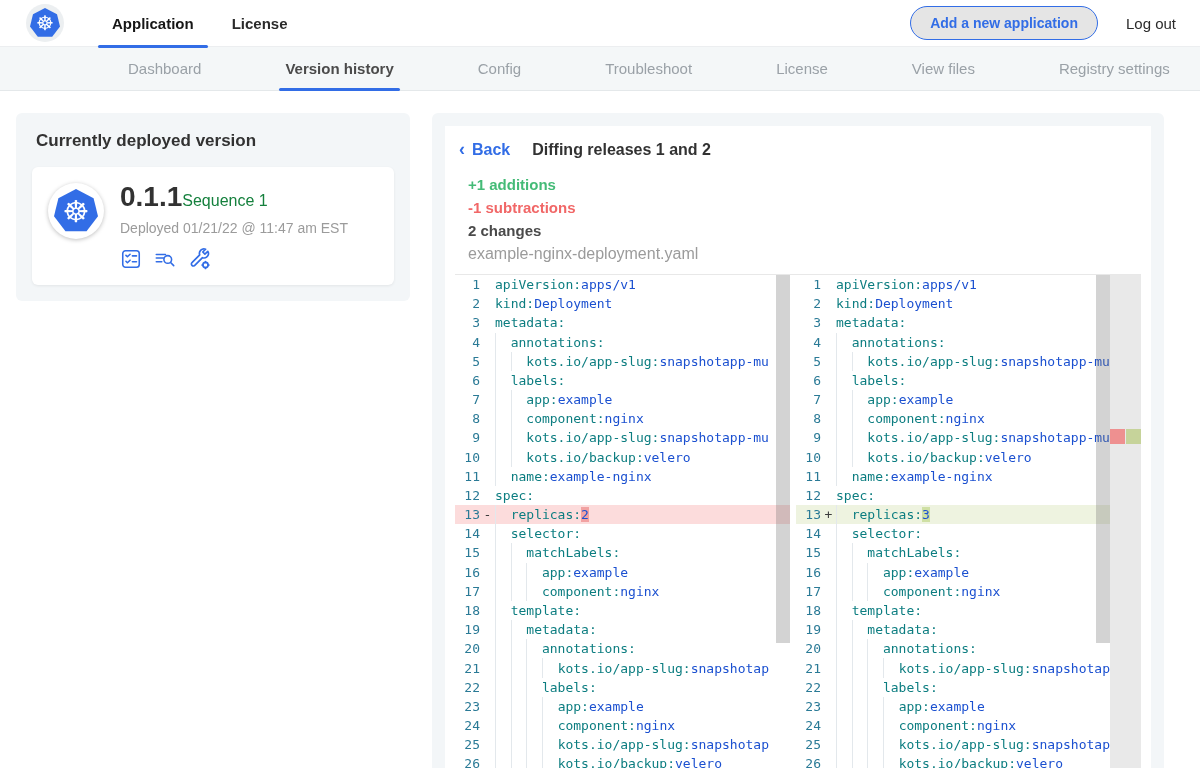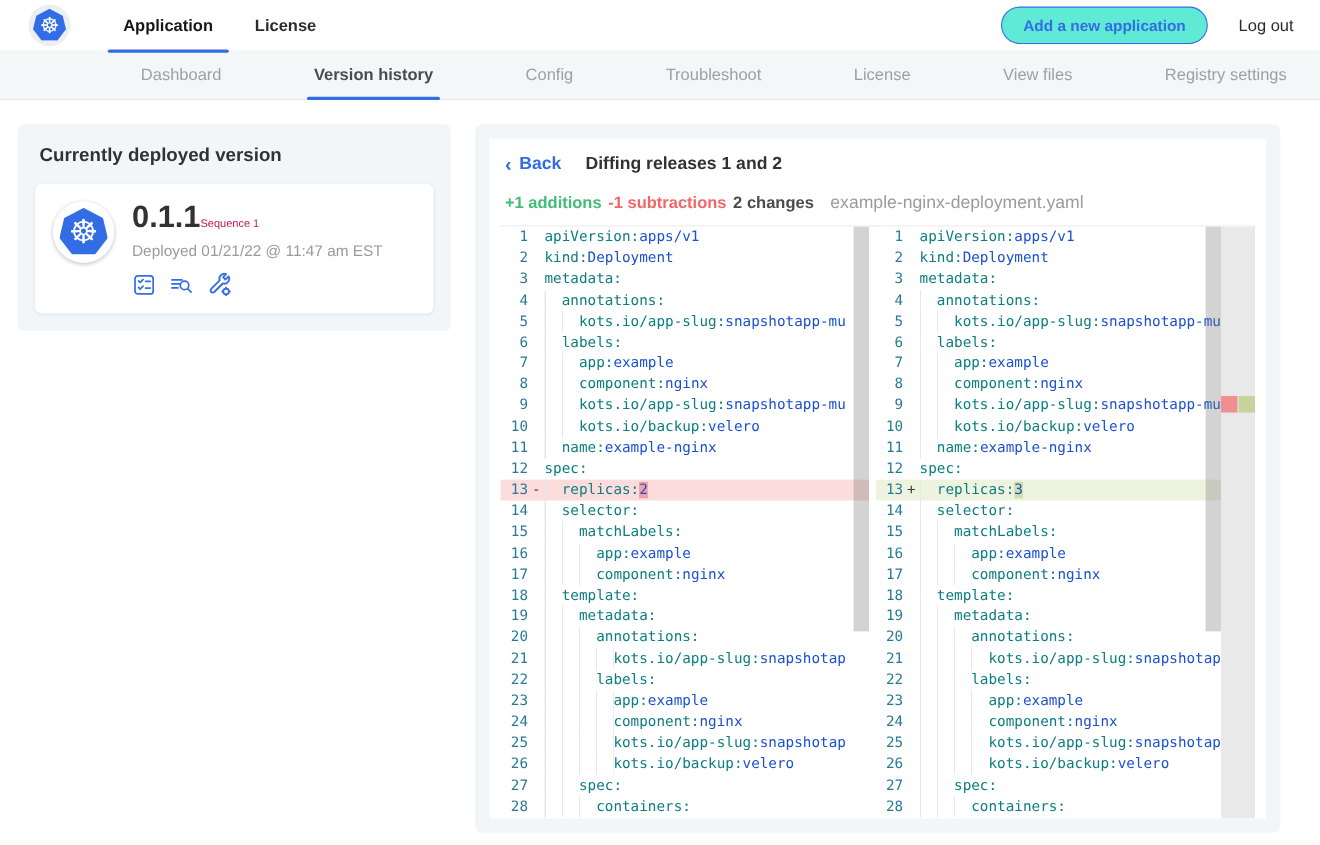--- a/index.html
+++ b/index.html
@@ -14,21 +14,21 @@
   .hept { background:#326de6; color:#fff; display:flex; align-items:center; justify-content:center;
     clip-path:polygon(50% 0%, 90% 21%, 100% 62%, 74% 96%, 26% 96%, 0% 62%, 10% 21%); }
   .logo-hept { width:30px; height:30px; font-size:20px; }
   .top-tab { height:47px; display:flex; align-items:center; padding:0 14px; margin-right:10px;
     font-size:15px; font-weight:700; color:#161616; position:relative; cursor:pointer; }
   .top-tab.inactive { font-weight:600; color:#2b2b2b; }
   .top-tab.active:after { content:""; position:absolute; left:0; right:0; bottom:-1px;
     height:3px; background:#326de6; border-radius:2px; }
   .top-right { margin-left:auto; display:flex; align-items:center; gap:28px; }
   .add-btn { border:1.5px solid #326de6; color:#326de6; font-weight:700; font-size:14px;
-    padding:8px 19px; border-radius:20px; background:#5eead4; cursor:pointer;
+    padding:8px 19px; border-radius:20px; background:#e5e5e5; cursor:pointer;
     font-family:"Liberation Sans", sans-serif; }
   .logout { font-size:15px; color:#2b2b2b; cursor:pointer; }
 
   
   .subnav { background:#f4f7f8; border-bottom:1px solid #e4e8ea; display:flex;
     align-items:stretch; height:44px; padding-left:128px; gap:84px; }
   .subnav-item { font-size:15px; color:#9aa1a7; display:flex; align-items:center;
     position:relative; cursor:pointer; }
   .subnav-item.active { color:#4b4b4b; font-weight:700; }
   .subnav-item.active:after { content:""; position:absolute; left:-6px; right:-6px; bottom:-1px;
@@ -40,35 +40,35 @@
   
   .vcard { width:394px; flex:none; background:#f3f6f8; border-radius:6px; padding:16px; }
   .vcard-title { font-size:17px; font-weight:700; color:#323232; margin:2px 0 16px 4px; }
   .vinner { background:#fff; border-radius:6px; box-shadow:0 1px 3px rgba(0,0,0,.07);
     padding:16px 16px 14px; display:flex; gap:16px; }
   .klogo-outer { width:56px; height:56px; background:#fff; border-radius:50%; flex:none;
     box-shadow:0 1px 4px rgba(0,0,0,.25); display:flex; align-items:center; justify-content:center; }
   .klogo { width:44px; height:44px; font-size:30px; }
   .vnum-row { display:flex; align-items:baseline; }
   .vnum { font-size:28px; font-weight:700; color:#323232; line-height:1; }
-  .vseq { font-size:10px; color:#be185d; }
+  .vseq { font-size:16px; color:#15803d; }
   .vdate { font-size:14px; color:#9b9b9b; margin-top:9px; }
   .vicons { display:flex; gap:11px; margin-top:11px; align-items:center; }
   .vicon { cursor:pointer; display:flex; }
 
   
   .dcard { flex:1; background:#f3f6f8; border-radius:6px; padding:13px; }
   .dinner { background:#fff; padding:13px 10px 0; }
   .dhead { display:flex; align-items:center; gap:22px; padding:2px 4px; }
   .back { color:#326de6; font-size:16px; font-weight:700; display:flex; align-items:center;
     gap:7px; cursor:pointer; }
   .back .chev { font-size:18px; line-height:1; transform:translateY(-1px); }
   .dtitle { font-size:16px; font-weight:700; color:#323232; }
   .dstats { display:flex; align-items:baseline; gap:6px; margin:15px 0 11px; padding:0 4px;
-    font-size:15px; font-weight:700; }
+    font-size:15px; font-weight:700;flex-direction:column; }
   .adds { color:#44bb77; } .subs { color:#f16767; } .chg { color:#4a4a4a; }
   .fname { color:#9b9b9b; font-weight:400; font-size:16px; margin-left:9px; }
 
   
   .editors { display:flex; gap:6px; border-top:1px solid #e8e8e8; }
   .editor { position:relative; overflow:hidden; height:538px; background:#fff; }
   .editor.eleft { width:335px; flex:none; }
   .editor.eright { flex:1; }
   .crow { display:flex; align-items:center; height:19.18px; white-space:pre;
     font-family:"DejaVu Sans Mono", monospace; font-size:13px; }

